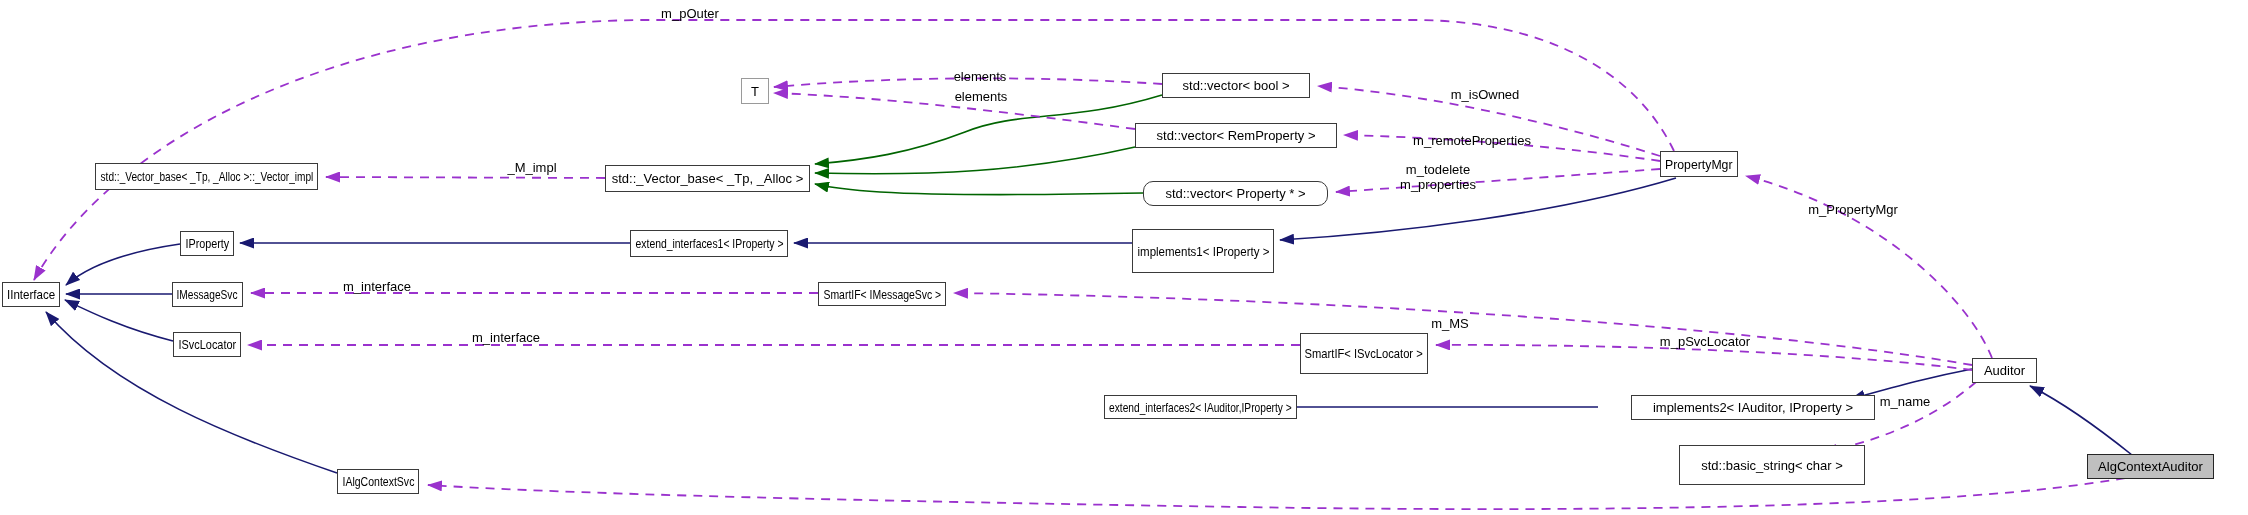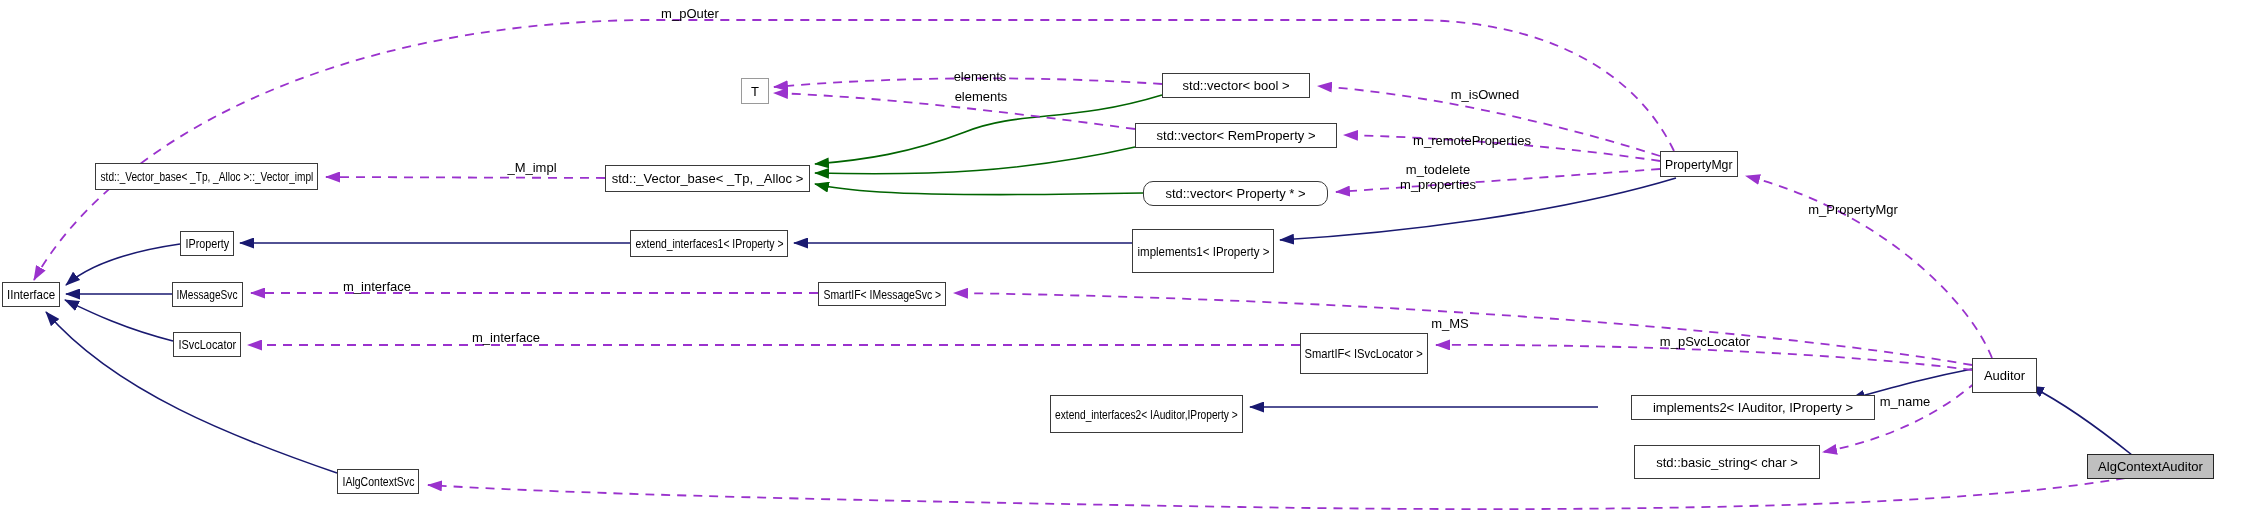--- a/index.html
+++ b/index.html
@@ -122,30 +122,30 @@
     </div>
   <div class="node" style="left:818px;top:282px;width:128px;height:24px;text-align:right;">
       <span style="transform-origin: center center; transform: scaleX(0.803);">SmartIF&lt; IMessageSvc &gt;</span>
     </div>
   <div class="node" style="left:173px;top:332px;width:68px;height:25px;">
       <span style="transform-origin: center center; transform: scaleX(0.841);">ISvcLocator</span>
     </div>
   <div class="node" style="left:1300px;top:333px;width:128px;height:41px;">
       <span style="transform-origin: center center; transform: scaleX(0.861);">SmartIF&lt; ISvcLocator &gt;</span>
     </div>
-  <div class="node" style="left:1972px;top:358px;width:65px;height:35px;">
+  <div class="node" style="left:1972px;top:358px;width:65px;height:25px;">
       <span>Auditor</span>
     </div>
-  <div class="node" style="left:1050px;top:395px;width:193px;height:38px;">
+  <div class="node" style="left:1104px;top:395px;width:193px;height:24px;">
       <span style="transform-origin: center center; transform: scaleX(0.785);">extend_interfaces2&lt; IAuditor,IProperty &gt;</span>
     </div>
   <div class="node" style="left:1598px;top:395px;width:244px;height:25px;margin-left:33px;">
       <span>implements2&lt; IAuditor, IProperty &gt;</span>
     </div>
-  <div class="node" style="left:1634px;top:445px;width:186px;height:34px;text-align:center;">
+  <div class="node" style="left:1679px;top:445px;width:186px;height:40px;text-align:center;">
       <span>std::basic_string&lt; char &gt;</span>
     </div>
   <div class="node" style="left:337px;top:469px;width:82px;height:25px;">
       <span style="transform-origin: center center; transform: scaleX(0.809);">IAlgContextSvc</span>
     </div>
   <div class="node node--focus" style="left:2087px;top:454px;width:127px;height:25px;">
       <span>AlgContextAuditor</span>
     </div>
 
   <div class="elabel" style="left:690px;top:13px;">m_pOuter</div>

